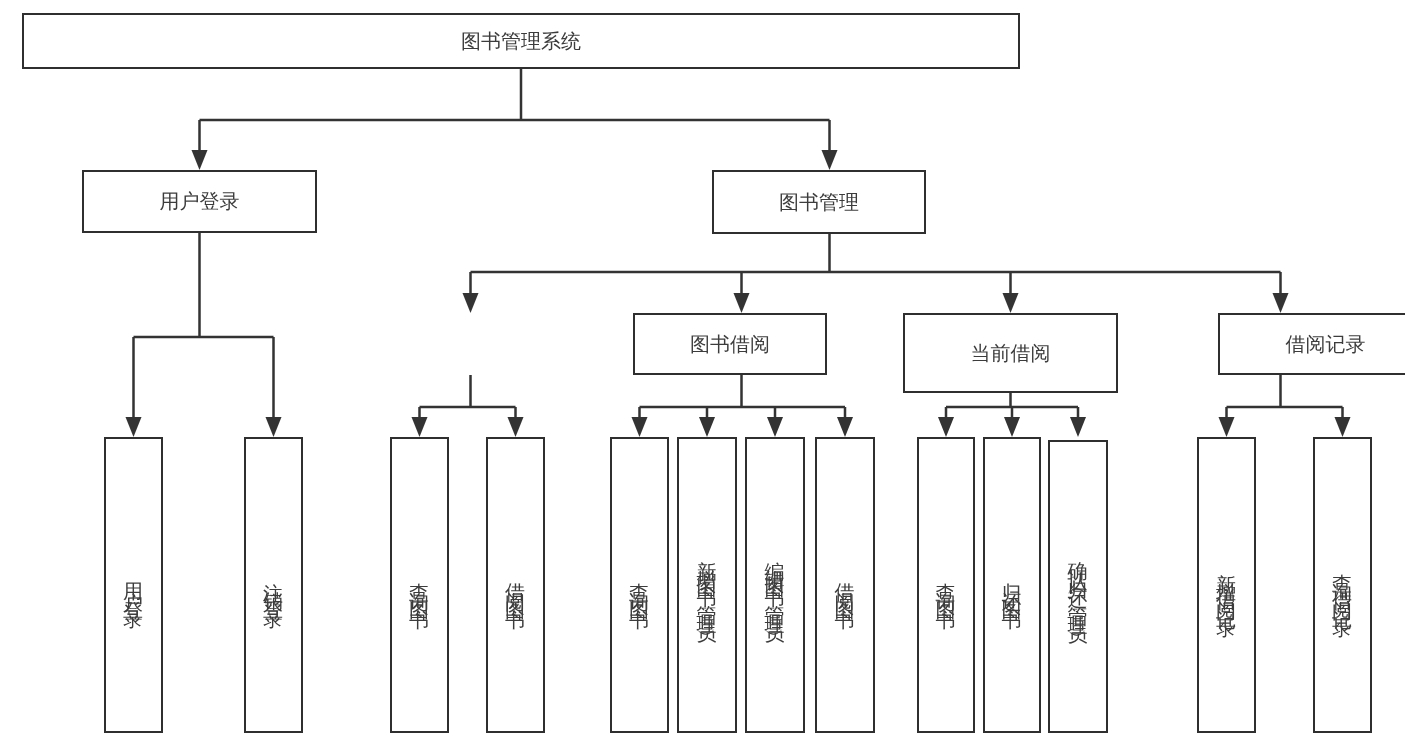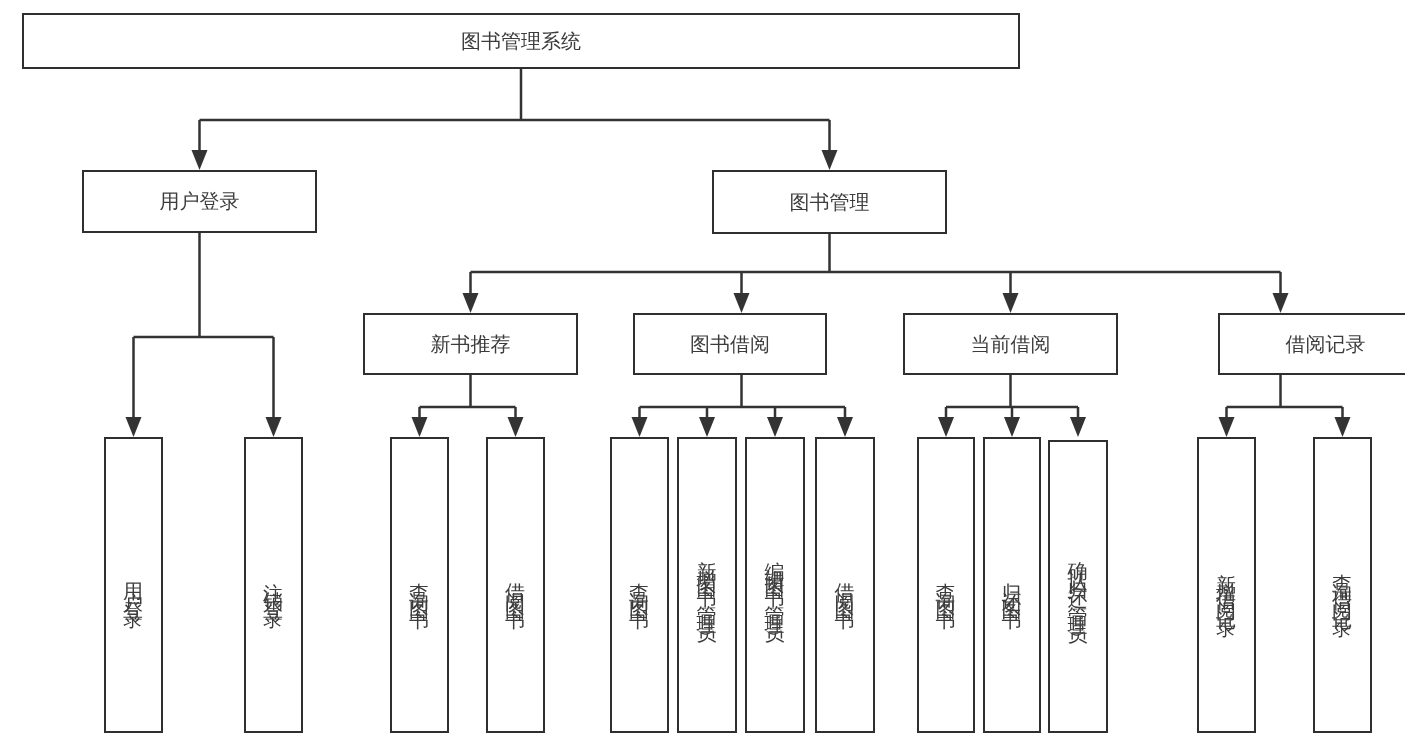--- a/index.html
+++ b/index.html
@@ -101,25 +101,24 @@
       <polygon points="1004,417 1020,417 1012,437"></polygon>
       <polygon points="1070,417 1086,417 1078,437"></polygon>
       <polygon points="1218.5,417 1234.5,417 1226.5,437"></polygon>
       <polygon points="1334.5,417 1350.5,417 1342.5,437"></polygon>
     </g>
   </svg>
 
   <div class="node root" style="left:22px;top:13px;width:998px;height:56px">图书管理系统</div>
 
   <div class="node" style="left:82px;top:170px;width:235px;height:63px">用户登录</div>
-  <div class="node" style="left:712px;top:170px;width:235px;height:64px">图书管理</div>
+  <div class="node" style="left:712px;top:170px;width:214px;height:64px">图书管理</div>
 
-  <div class="node" style="left:363px;top:313px;width:215px;height:62px">新书推荐</div>
   <div class="node" style="left:633px;top:313px;width:194px;height:62px">图书借阅</div>
-  <div class="node" style="left:903px;top:313px;width:215px;height:62px">当前借阅</div>
+  <div class="node" style="left:903px;top:313px;width:215px;height:80px">当前借阅</div>
   <div class="node" style="left:1218px;top:313px;width:215px;height:62px">借阅记录</div>
 
   <div class="vnode" style="left:104px;top:437px;width:59px;height:296px">
     <span>用户登录</span>
   </div>
   <div class="vnode" style="left:244px;top:437px;width:59px;height:296px">
     <span>注销登录</span>
   </div>
 
   <div class="vnode" style="left:390px;top:437px;width:59px;height:296px">

